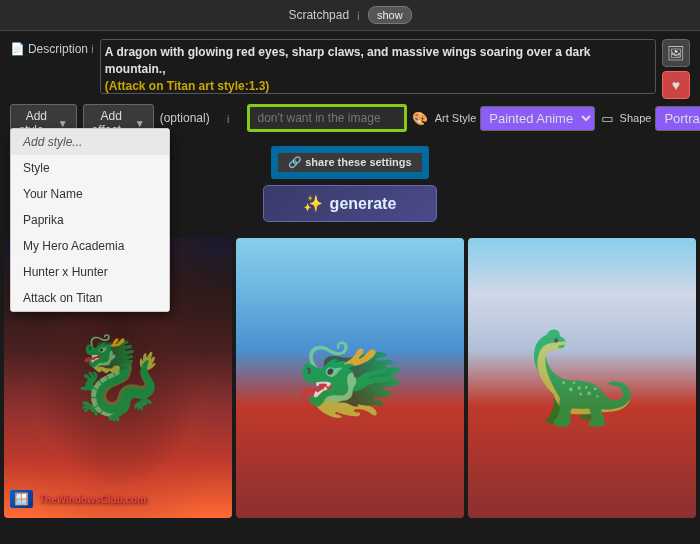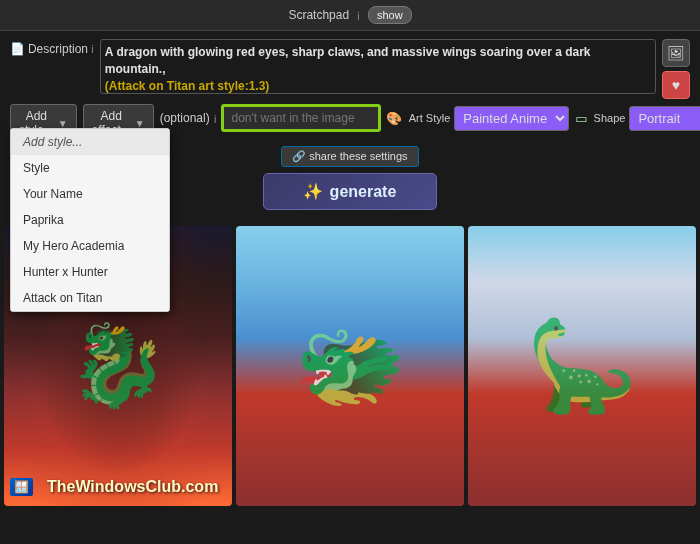--- a/index.html
+++ b/index.html
@@ -171,26 +171,27 @@
 
     
     .share-row {
       display: flex;
       justify-content: center;
       margin-bottom: 6px;
       margin-top: 2px;
     }
     .share-btn {
       background: #3a3a3a;
-      border: 1px solid #0369a1;
+      border: 7px solid #0369a1;
       color: #ddd;
       font-size: 11px;
       padding: 3px 10px;
       border-radius: 3px;
       cursor: pointer;
+      font-weight: bold;
     }
 
     
     .generate-row {
       display: flex;
       justify-content: center;
       margin-bottom: 8px;
     }
     .generate-btn {
       background: linear-gradient(135deg, #3a3a6a, #4a4a8a);
@@ -283,25 +284,24 @@
       color: white;
       font-weight: bold;
       font-size: 12px;
       padding: 2px 4px;
       border-radius: 2px;
       display: flex;
       align-items: center;
       gap: 2px;
     }
     .watermark-text {
-      color: #fef9c3;
-      font-size: 16px;
+      color: #ef4444;
+      font-size: 10px;
       font-weight: bold;
       text-shadow: 1px 1px 3px rgba(0,0,0,0.8);
-      margin-left: 8px;
     }
     .label-icon { margin-right: 2px; }
   </style>
 </head>
 <body>
 
 <div class="top-bar">
   <span class="scratchpad-label">Scratchpad</span>
   <span class="info-icon">ℹ</span>
   <button class="show-btn">show</button>
@@ -350,21 +350,21 @@
       </div>
     </div>
 
     <button class="dropdown-btn" style="align-self:flex-start;">
       <span>Add effect...</span>
       <span class="arrow">▼</span>
     </button>
 
     <div style="display:flex; align-items:center; gap:6px; margin-left:auto;">
 
-      <div style="display:flex; align-items:center; gap:4px;">
+      <div style="display:flex; align-items:center; gap:17px;">
         <span class="neg-label">(optional)</span>
         <span class="info-icon">ℹ</span>
         <input class="neg-input" placeholder="don't want in the image" style="">
       </div>
 
       <div class="art-style-group">
         <span class="palette-icon label-icon">🎨</span>
         <span class="group-label">Art Style</span>
         <select class="select-field">
           <option>Painted Anime</option>

